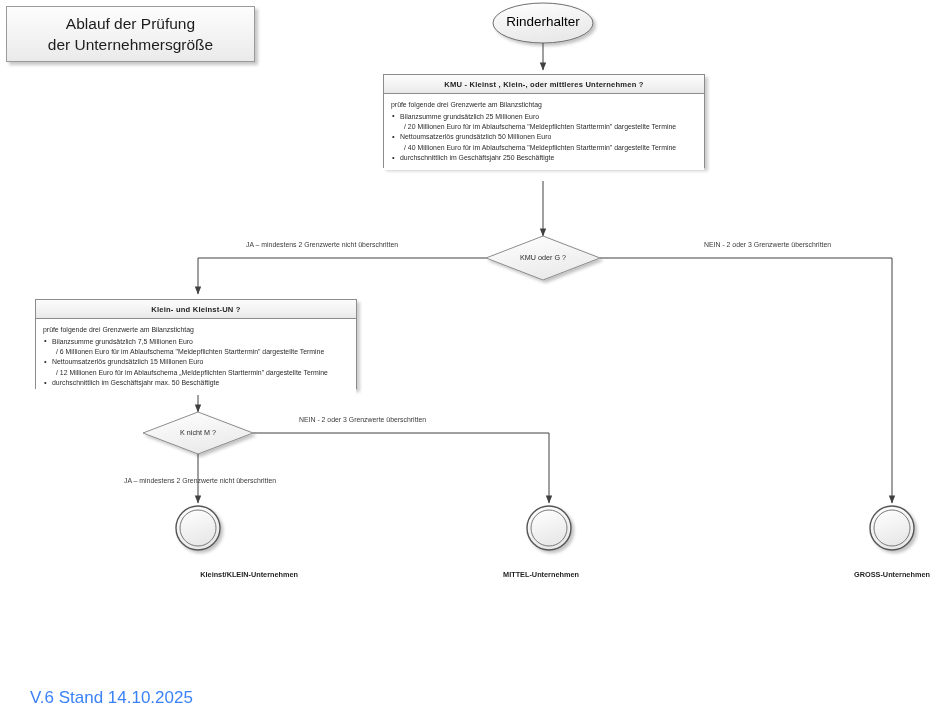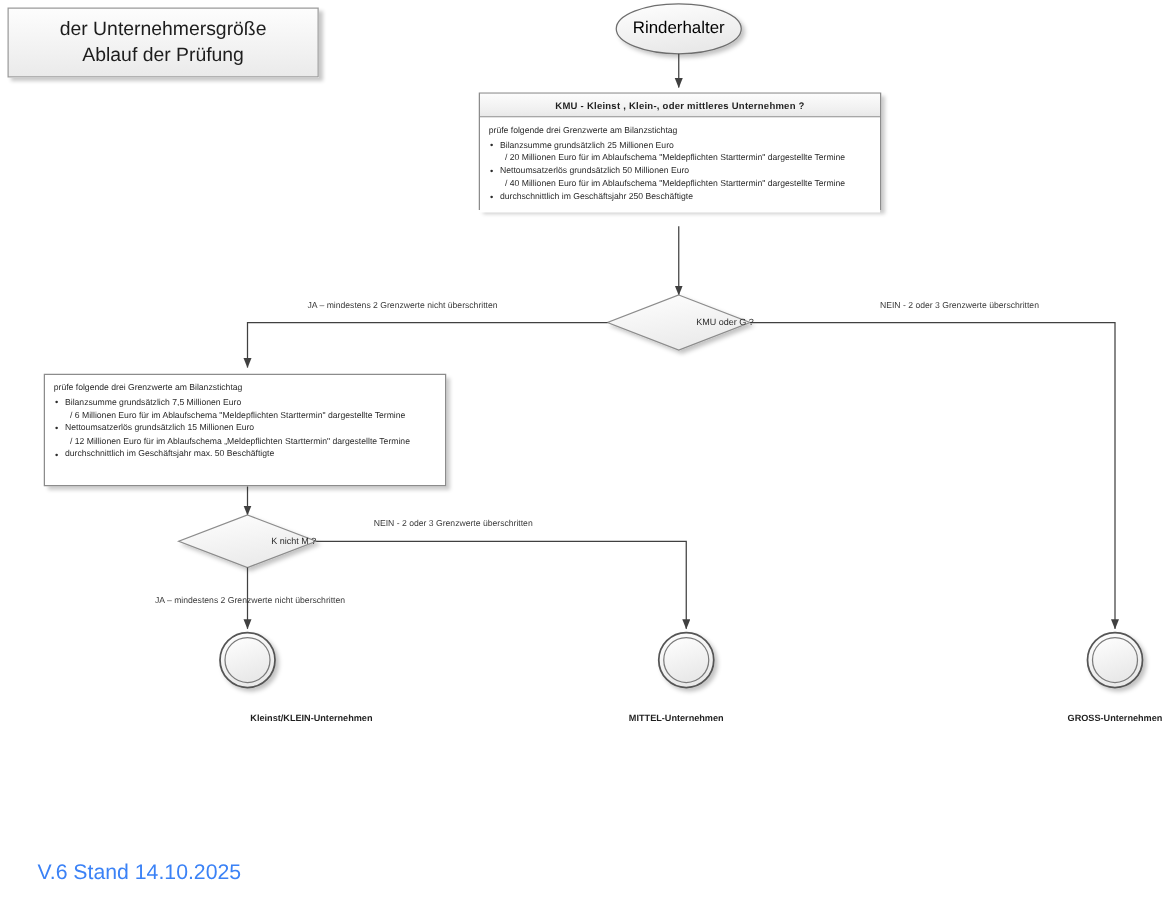--- a/index.html
+++ b/index.html
@@ -128,35 +128,34 @@
     white-space: nowrap;
     text-align: center;
   }
   .oval-label {
     font-size: 13.5px;
     color: #000000;
   }
   .diamond-label {
     font-size: 7.2px;
     color: #2b2b2b;
-    text-align: right;
   }
   .terminal-label {
     font-size: 7.3px;
     font-weight: bold;
     color: #1f1f1f;
     white-space: nowrap;
   }
 </style>
 </head>
 <body>
 
 <div class="title-box">
+  <div class="tline">Ablauf der Prüfung</div>
   <div class="tline">der Unternehmersgröße</div>
-  <div class="tline">Ablauf der Prüfung</div>
 </div>
 
 <svg class="layer" viewBox="0 0 939 719">
   <defs>
     <marker id="arrow" markerWidth="9" markerHeight="9" refX="7.6" refY="3.2" orient="auto" markerUnits="userSpaceOnUse">
       <path d="M0,0 L8,3.2 L0,6.4 z" fill="#404040"></path>
     </marker>
     <linearGradient id="gradShape" x1="0" y1="0" x2="0.35" y2="1">
       <stop offset="0%" stop-color="#ffffff"></stop>
       <stop offset="100%" stop-color="#e9e9e9"></stop>
@@ -232,20 +231,21 @@
       <li class="bullet">Bilanzsumme grundsätzlich 25 Millionen Euro</li>
       <li class="sub">/ 20 Millionen Euro für im Ablaufschema "Meldepflichten Starttermin" dargestellte Termine</li>
       <li class="bullet">Nettoumsatzerlös grundsätzlich 50 Millionen Euro</li>
       <li class="sub">/ 40 Millionen Euro für im Ablaufschema "Meldepflichten Starttermin" dargestellte Termine</li>
       <li class="bullet">durchschnittlich im Geschäftsjahr 250 Beschäftigte</li>
     </ul>
   </div>
 </div>
 
 <div class="proc-box" style="left:35px; top:299px; width:322px; height:90px;">
+  <div class="proc-head">Klein- und Kleinst-UN ?</div>
   <div class="proc-body">
     <div class="lead">prüfe folgende drei Grenzwerte am Bilanzstichtag</div>
     <ul>
       <li class="bullet">Bilanzsumme grundsätzlich 7,5 Millionen Euro</li>
       <li class="sub">/ 6 Millionen Euro für im Ablaufschema "Meldepflichten Starttermin" dargestellte Termine</li>
       <li class="bullet">Nettoumsatzerlös grundsätzlich 15 Millionen Euro</li>
       <li class="sub">/ 12 Millionen Euro für im Ablaufschema „Meldepflichten Starttermin" dargestellte Termine</li>
       <li class="bullet">durchschnittlich im Geschäftsjahr max. 50 Beschäftigte</li>
     </ul>
   </div>

